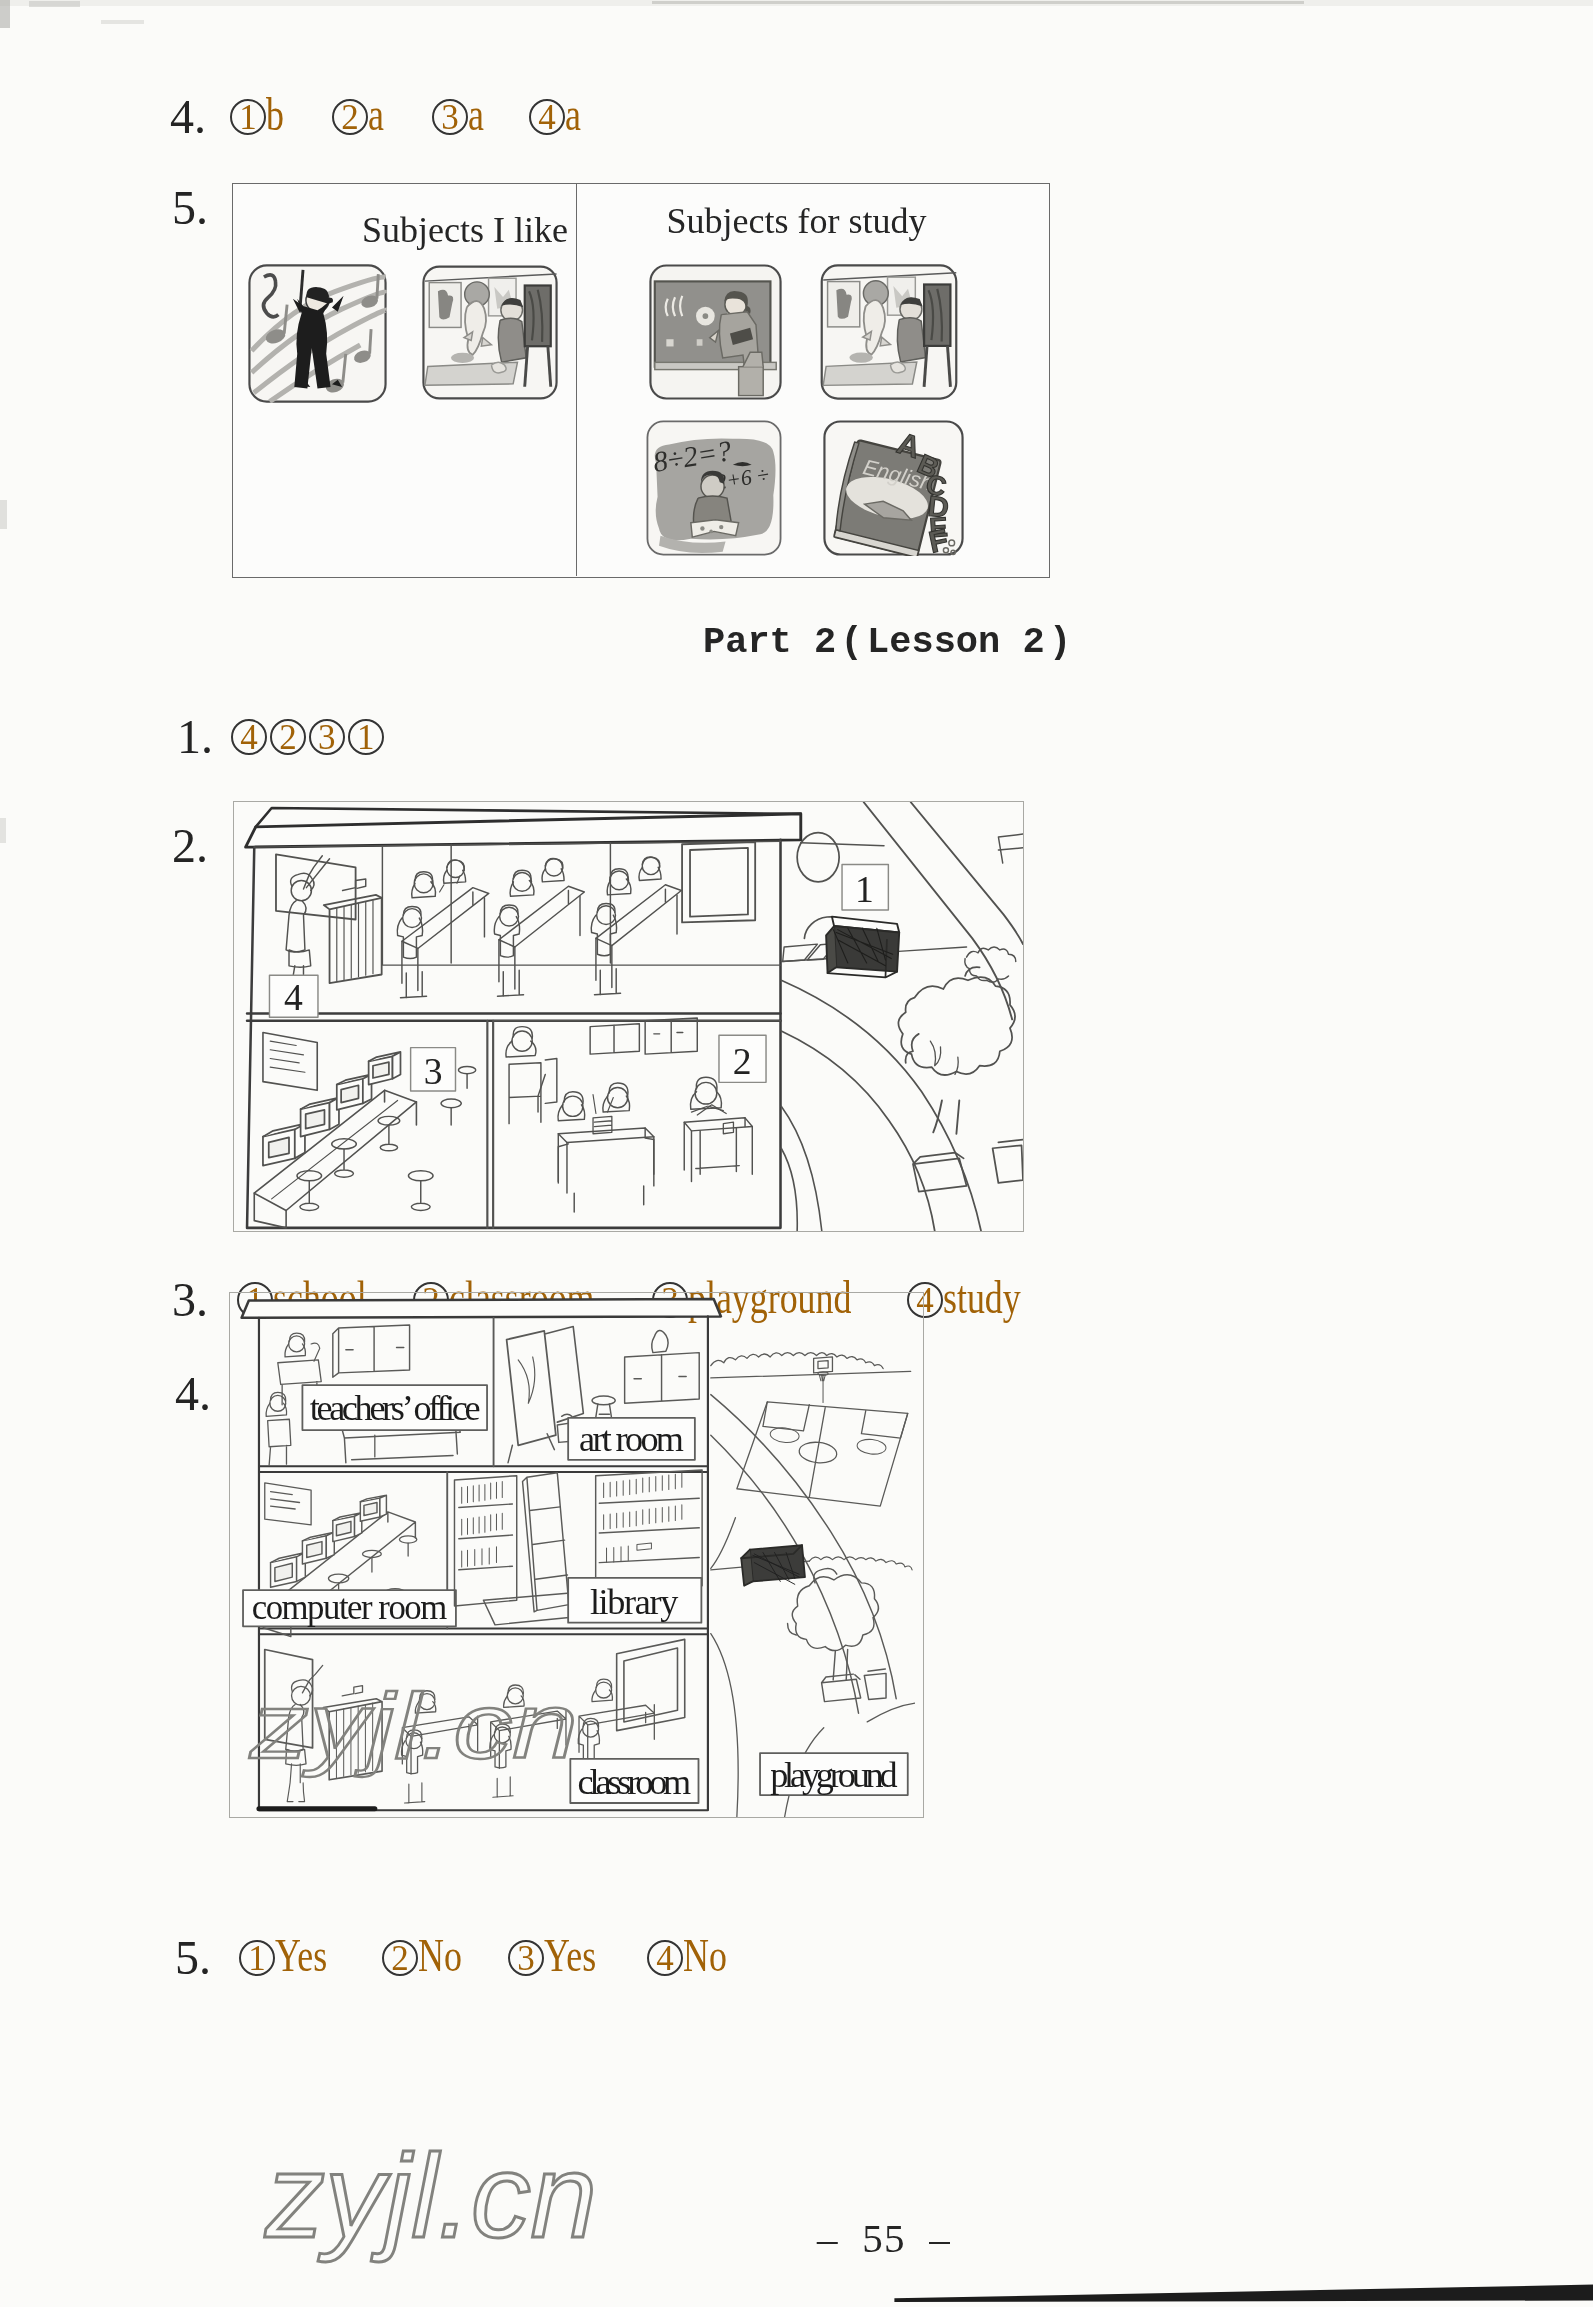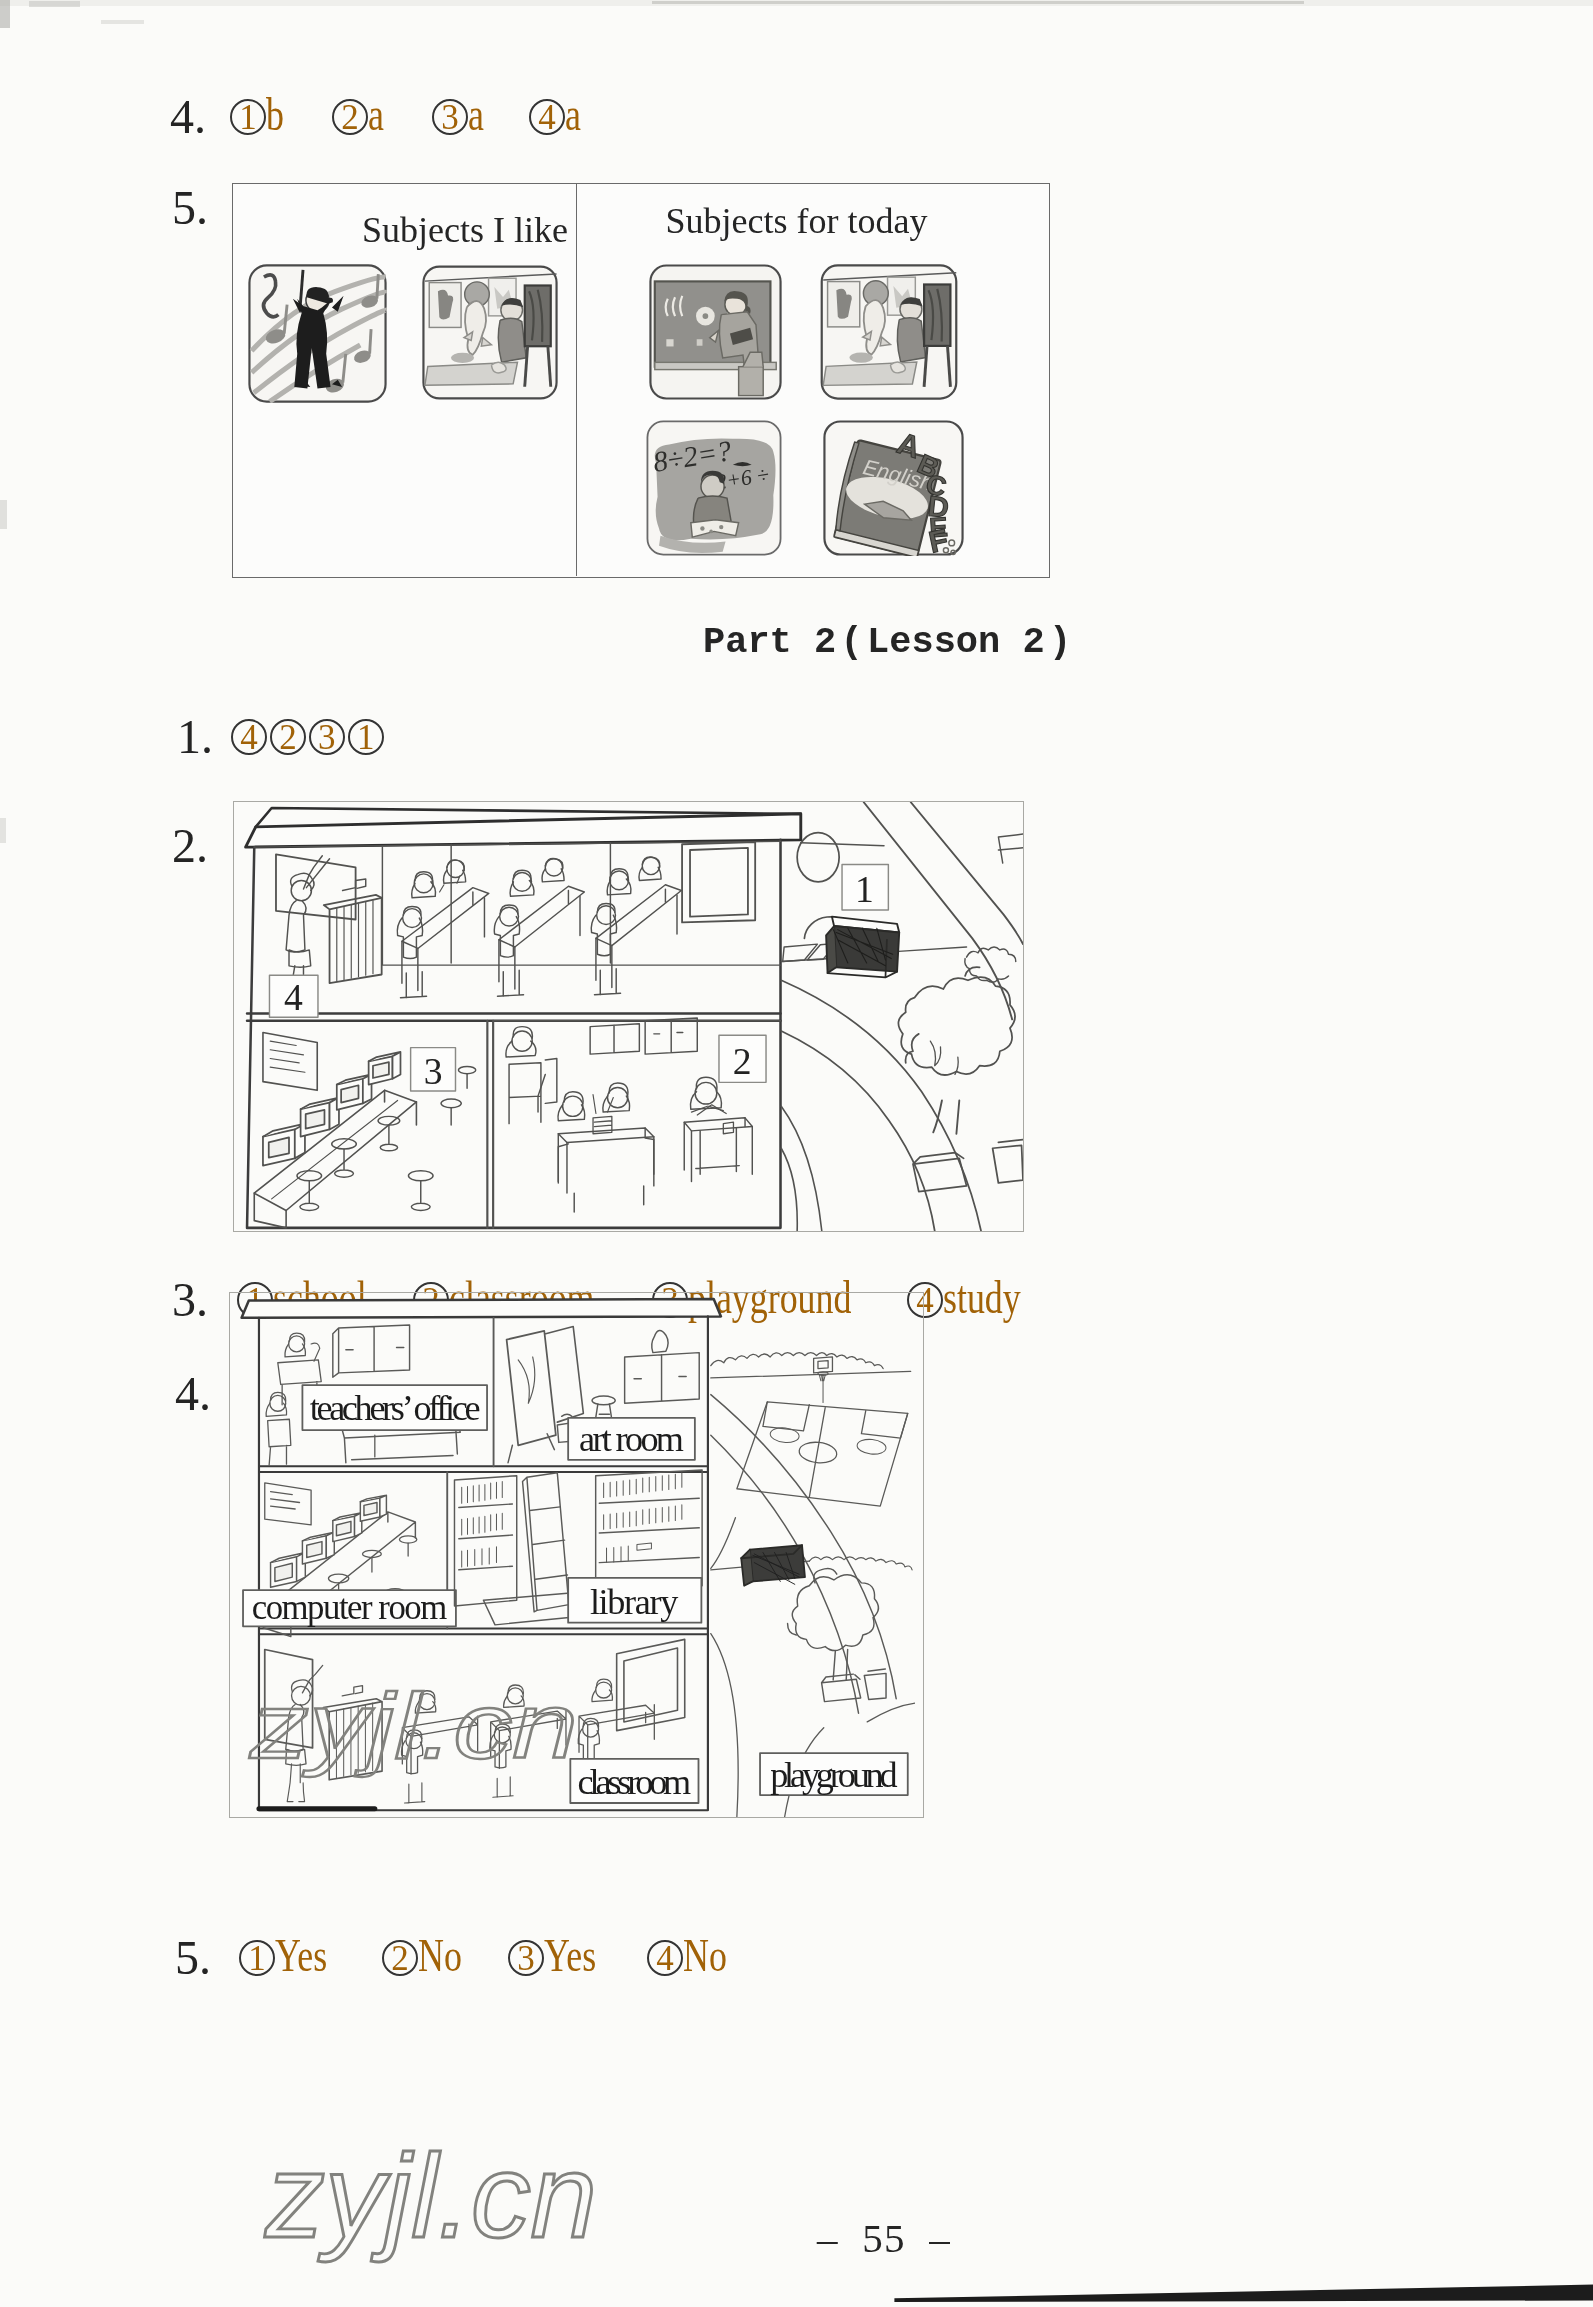--- a/index.html
+++ b/index.html
@@ -32,21 +32,21 @@
 <div class="grp" style="left:529px;top:88px;"><span class="circ">4</span><span class="w">a</span></div>
 
 <div class="abs num" style="left:172px;top:180px;">5.</div>
 
 <div class="abs" style="left:232px;top:183px;width:816px;height:393px;border:1.4px solid #6a6a6a;background:#fcfcfb;"></div>
 
 <div class="abs" style="left:576px;top:183px;width:1.4px;height:393px;background:#6a6a6a;"></div>
 
 <div class="abs" style="left:239px;top:200px;width:329px;text-align:right;font-size:36px;margin-top:9px;">Subjects I like</div>
 
-<div class="abs" style="left:565px;top:200px;width:463px;text-align:center;font-size:36px;">Subjects for today</div>
+<div class="abs" style="left:565px;top:200px;width:463px;text-align:center;font-size:36px;">Subjects for study</div>
 
 <svg class="abs" style="left:248px;top:264px;" width="139" height="139" viewBox="0 0 192 192">
 <rect x="2" y="2" width="188" height="188" rx="24" fill="#f7f6f3" stroke="#4a4a4a" stroke-width="3"></rect>
 <g fill="none" stroke="#b3b2ae" stroke-width="7">
 <path d="M5,120 Q60,60 120,38 T190,18"></path>
 <path d="M5,150 Q70,90 130,62 T192,40"></path>
 <path d="M8,178 Q80,120 140,88 T192,66"></path>
 <path d="M30,190 Q95,145 155,112"></path>
 </g>
 <path d="M22,18 q14,-8 16,6 q2,12 -10,22 q-12,10 -2,22 q8,9 16,2" fill="none" stroke="#4c4c4c" stroke-width="5"></path>

